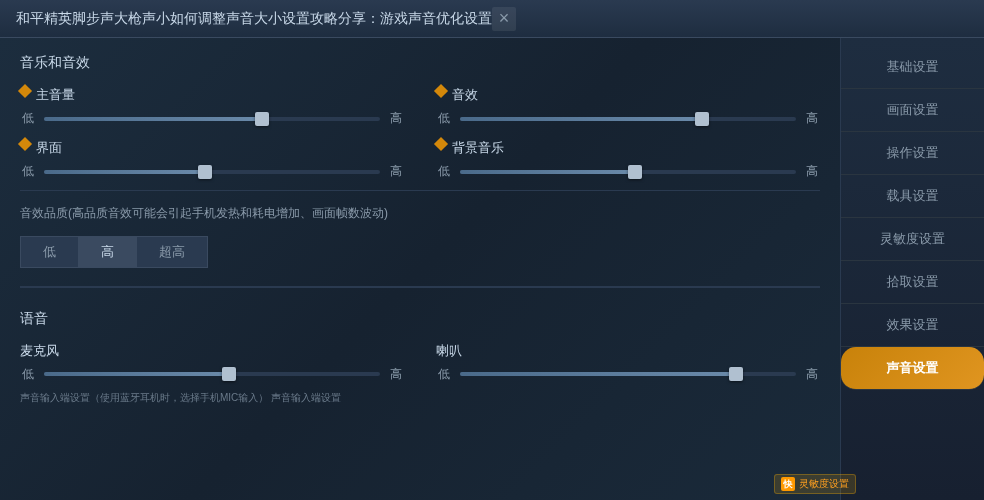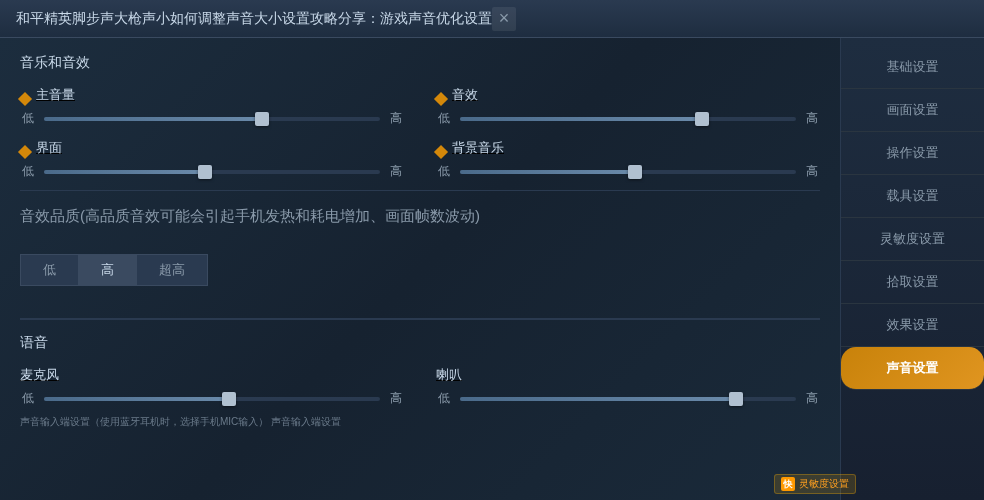--- a/index.html
+++ b/index.html
@@ -94,24 +94,23 @@
       gap: 12px 32px;
       margin-bottom: 8px;
     }
     .slider-group {
       display: flex;
       flex-direction: column;
       gap: 4px;
     }
     .slider-label {
       display: flex;
-      align-items: flex-end;
+      align-items: flex-start;
       gap: 6px;
       margin-bottom: 2px;
-      text-decoration: underline;
     }
     .diamond-icon {
       width: 10px;
       height: 10px;
       background: #d4880a;
       transform: rotate(45deg);
       display: inline-block;
       flex-shrink: 0;
     }
     .label-text {
@@ -158,22 +157,22 @@
     }
 
     
     .quality-section {
       margin-top: 10px;
       border-top: 1px solid #2a3a50;
       padding-top: 14px;
     }
     .quality-desc {
       color: #8a9aaa;
-      font-size: 15px;
-      margin-bottom: 28px;
+      font-size: 12px;
+      margin-bottom: 14px;
       line-height: 1.4;
     }
     .quality-buttons {
       display: flex;
       gap: 0;
     }
     .quality-btn {
       padding: 6px 22px;
       background: #2a3a50;
       color: #8a9aaa;
@@ -183,22 +182,22 @@
       border-right: none;
     }
     .quality-btn:last-child { border-right: 1px solid #3a4a60; }
     .quality-btn.active {
       background: #3a4a60;
       color: #c8d8e8;
     }
 
     
     .voice-section {
-      margin-top: 32px;
-      padding-top: 14px;
+      margin-top: 18px;
+      padding-top: 22px;
       border-top: 2px solid #2a3a50;
     }
     .voice-note {
       color: #6a7a8a;
       font-size: 10px;
       margin-top: 8px;
     }
 
     
     .watermark {

